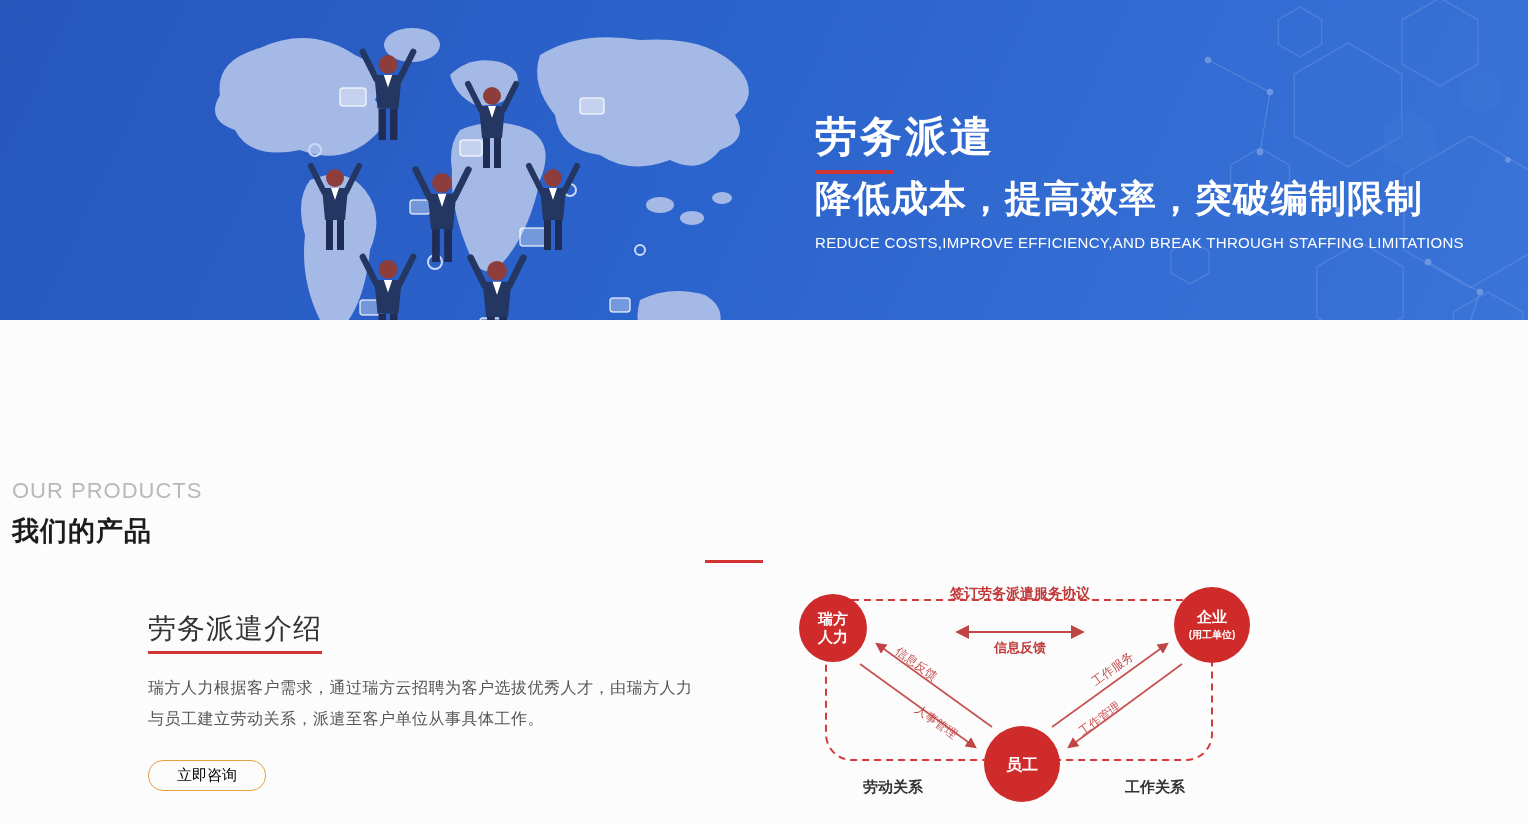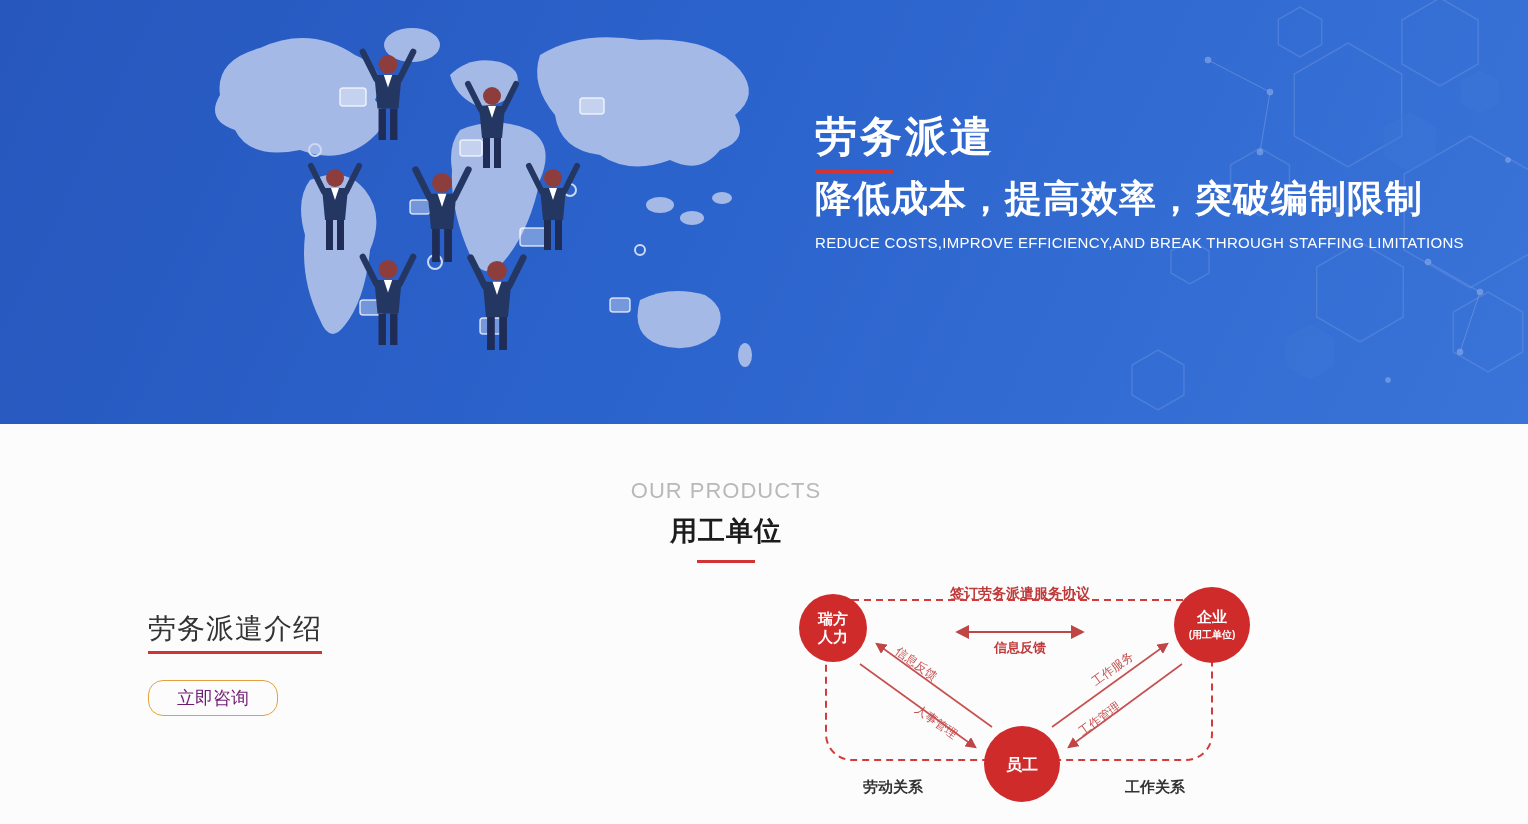--- a/index.html
+++ b/index.html
@@ -1,44 +1,44 @@
 <!DOCTYPE html>
 <html><head>
 <meta charset="utf-8">
 <style>
   * { margin:0; padding:0; box-sizing:border-box; }
   html,body { background:#ffffff; }
   body { font-family:"Liberation Sans","DejaVu Sans",sans-serif; }
   .page { position:relative; width:1528px; height:824px; overflow:hidden; background:#fcfcfc; }
 
   
-  .hero { position:absolute; left:0; top:0; width:1528px; height:424px;
+  .hero { position:absolute; left:0; top:0; width:1528px; height:320px;
           background:linear-gradient(115deg,#2757bd 0%, #2b63cc 45%, #3a74d8 100%); overflow:hidden; }
   .hero-illustration { position:absolute; left:160px; top:0; width:620px; height:424px; }
   .hexagon-decoration { position:absolute; right:0; top:0; width:520px; height:424px; }
   .hero-text { position:absolute; left:815px; top:112px; color:#ffffff; }
   .hero-title { font-size:42px; font-weight:bold; letter-spacing:3px; line-height:1.2; }
   .hero-sub { font-size:17px; margin-top:6px; letter-spacing:1px; }
   .red-bar { width:78px; height:4px; background:#d23333; margin-top:8px; }
   .hero-tagline { font-size:37px; font-weight:bold; letter-spacing:1px; }
   .hero-tagline-en { font-size:15px; font-weight:normal; margin-top:10px; letter-spacing:0.3px; }
 
   
-  .products-head { position:absolute; left:4px; top:478px; width:1444px; text-align:center; }
+  .products-head { position:absolute; left:12px; top:478px; width:1444px; }
   .eyebrow { font-size:22px; color:#b9b9b9; letter-spacing:1px; }
   .section-title { font-size:27px; color:#1c1c1c; font-weight:bold; margin-top:9px; letter-spacing:1px; }
   .title-bar { width:58px; height:3px; background:#d23333; margin:11px auto 0 auto; }
 
   
   .intro { position:absolute; left:148px; top:610px; width:545px; }
   .intro-title { display:inline-block; font-size:28px; color:#333333; letter-spacing:1px;
                  padding-bottom:3px; border-bottom:3px solid #d23333; }
   .intro-body { margin-top:18px; font-size:16px; color:#555555; line-height:1.95; letter-spacing:0.5px; }
   .cta-button { display:inline-block; margin-top:26px; padding:5px 28px; border:1px solid #e2a13c;
-                border-radius:15px; color:#701a75; font-size:18px; background:transparent; cursor:pointer;
+                border-radius:15px; color:#000000; font-size:15px; background:transparent; cursor:pointer;
                 font-family:"Liberation Sans","DejaVu Sans",sans-serif; }
 
   
   .diagram { position:absolute; left:782px; top:572px; width:480px; height:252px; }
   .diagram svg { display:block; }
   .diag-label { font-weight:bold; fill:#c03a3a; }
   .diag-side-label { fill:#c65050; font-size:12px; }
   .node-text { fill:#ffffff; font-weight:bold; }
   .bottom-label { fill:#333333; font-weight:bold; font-size:15px; }
 </style>
@@ -183,28 +183,29 @@
     <div class="hero-text">
       <div class="hero-title">劳务派遣</div>
       <div class="red-bar"></div>
       <div class="hero-tagline">降低成本，提高效率，突破编制限制</div>
       <div class="hero-tagline-en">REDUCE COSTS,IMPROVE EFFICIENCY,AND BREAK THROUGH STAFFING LIMITATIONS</div>
     </div>
   </div>
 
   <div class="products-head">
     <div class="eyebrow">OUR PRODUCTS</div>
-    <div class="section-title">用工单位</div>
+    <div class="section-title">我们的产品</div>
     <div class="title-bar"></div>
   </div>
 
   <div class="intro">
     <div>
       <span class="intro-title">劳务派遣介绍</span>
     </div>
+    <p class="intro-body">瑞方人力根据客户需求，通过瑞方云招聘为客户选拔优秀人才，由瑞方人力与员工建立劳动关系，派遣至客户单位从事具体工作。</p>
     <button class="cta-button">立即咨询</button>
   </div>
 
   <div class="diagram">
     <svg width="480" height="252" viewBox="0 0 480 252" xmlns="http://www.w3.org/2000/svg">
       <defs>
         <marker id="arr" viewBox="0 0 10 10" refX="8" refY="5" markerWidth="7" markerHeight="7" orient="auto-start-reverse">
           <path d="M0,0 L10,5 L0,10 Z" fill="#c04545"></path>
         </marker>
       </defs>

